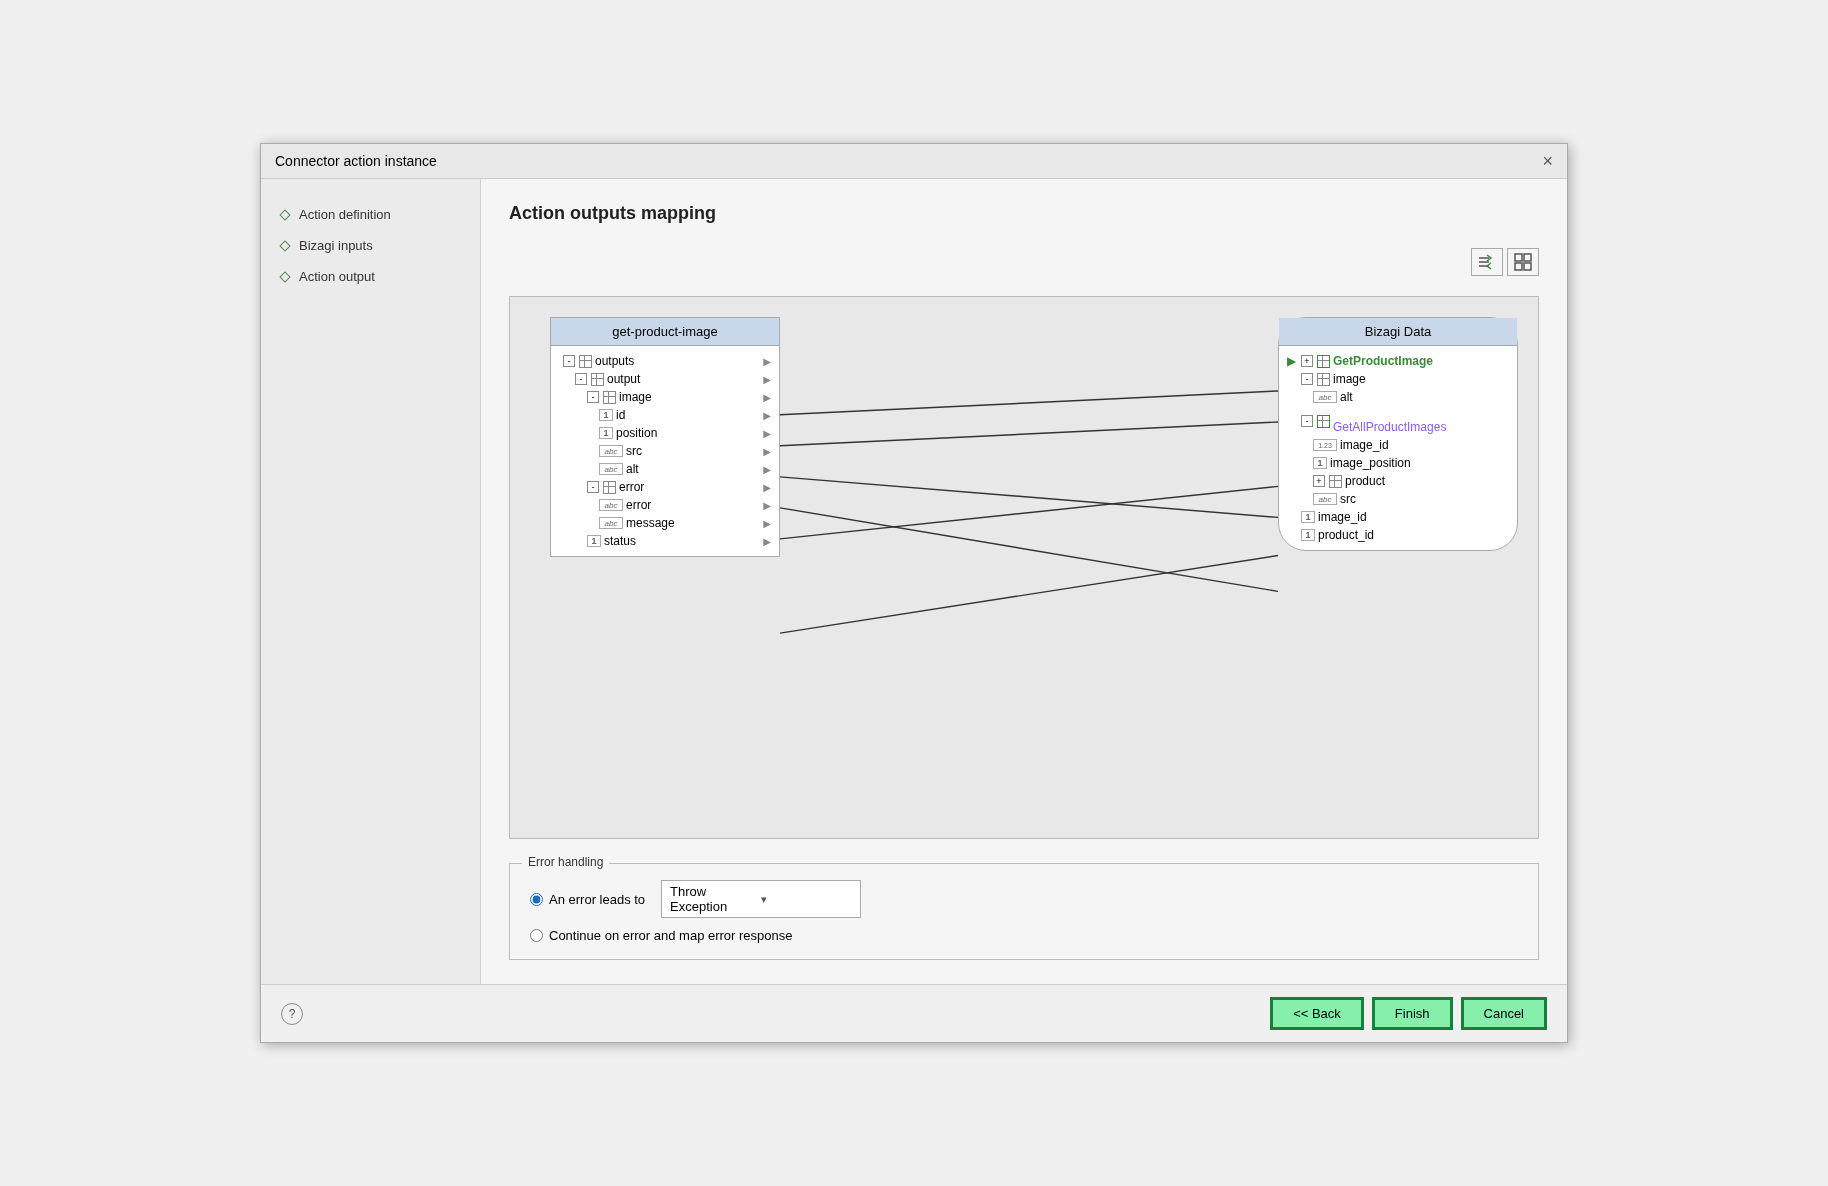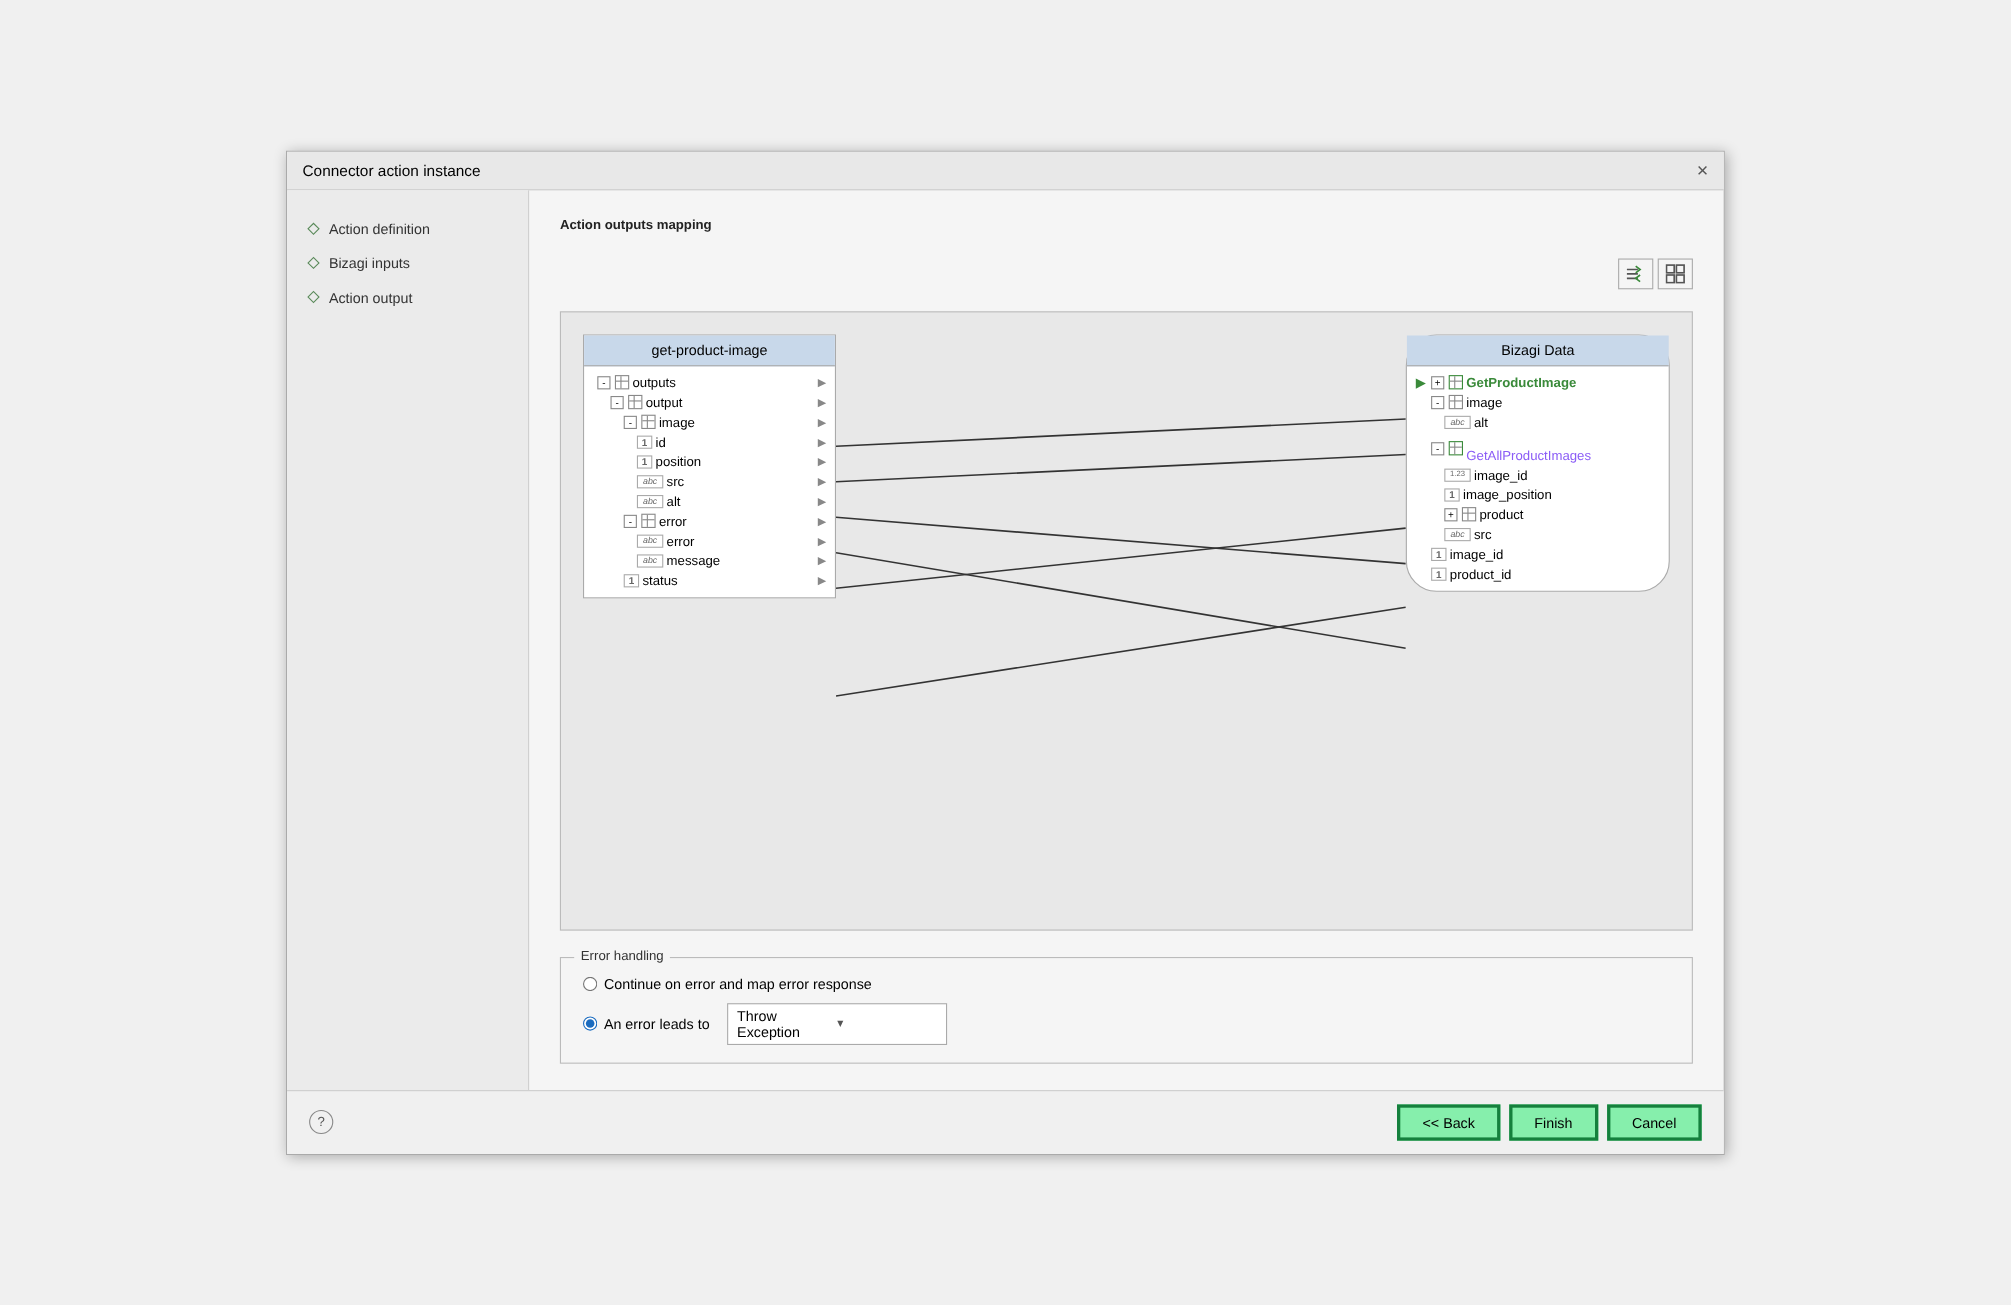--- a/index.html
+++ b/index.html
@@ -66,21 +66,21 @@
       flex-shrink: 0;
     }
     .main-content {
       flex: 1;
       padding: 24px 28px;
       display: flex;
       flex-direction: column;
       gap: 16px;
     }
     .page-title {
-      font-size: 12px;
+      font-size: 18px;
       font-weight: bold;
       color: #222;
       margin-bottom: 8px;
     }
     .mapping-toolbar {
       display: flex;
       justify-content: flex-end;
       gap: 4px;
       margin-bottom: 4px;
     }
@@ -290,21 +290,21 @@
             <rect x="10" y="1" width="7" height="7" fill="none" stroke="#555" stroke-width="1.5"></rect>
             <rect x="1" y="10" width="7" height="7" fill="none" stroke="#555" stroke-width="1.5"></rect>
             <rect x="10" y="10" width="7" height="7" fill="none" stroke="#555" stroke-width="1.5"></rect>
           </svg>
         </button>
       </div>
 
       <div class="mapping-area">
         <div style="display:flex; height:100%; gap:0; align-items:flex-start; justify-content:space-between;">
 
-          <div class="tree-panel" style="min-width:230px;">
+          <div class="tree-panel" style="min-width:230px;margin-left:20px;">
             <div class="tree-header">get-product-image</div>
             <div class="tree-body">
 
               <div class="tree-node">
                 <span class="indent" style="width:4px;"></span>
                 <span class="expand-btn">-</span>
                 <span class="node-icon">
                     <span class="icon-table"></span>
                   </span>
                 <span>outputs</span>
@@ -487,36 +487,36 @@
               </div>
 
             </div>
           </div>
 
         </div>
       </div>
 
       <div class="error-handling">
         <span class="error-handling-legend">Error handling</span>
-        <div class="error-row">
-          <label class="radio-label">
-            <input type="radio" name="error_option" style="">
-            <span>Continue on error and map error response</span>
-          </label>
-        </div>
         <div class="error-row">
           <label class="radio-label">
             <input type="radio" name="error_option" checked="" style="">
             <span>An error leads to</span>
           </label>
           <div class="select-wrapper">
             <span>Throw Exception</span>
             <span class="select-caret">▾</span>
           </div>
         </div>
+        <div class="error-row">
+          <label class="radio-label">
+            <input type="radio" name="error_option" style="">
+            <span>Continue on error and map error response</span>
+          </label>
+        </div>
       </div>
 
     </div>
   </div>
 
   <div class="dialog-footer">
     <div class="footer-left">
       <div class="help-circle">
         <span>?</span>
       </div>

